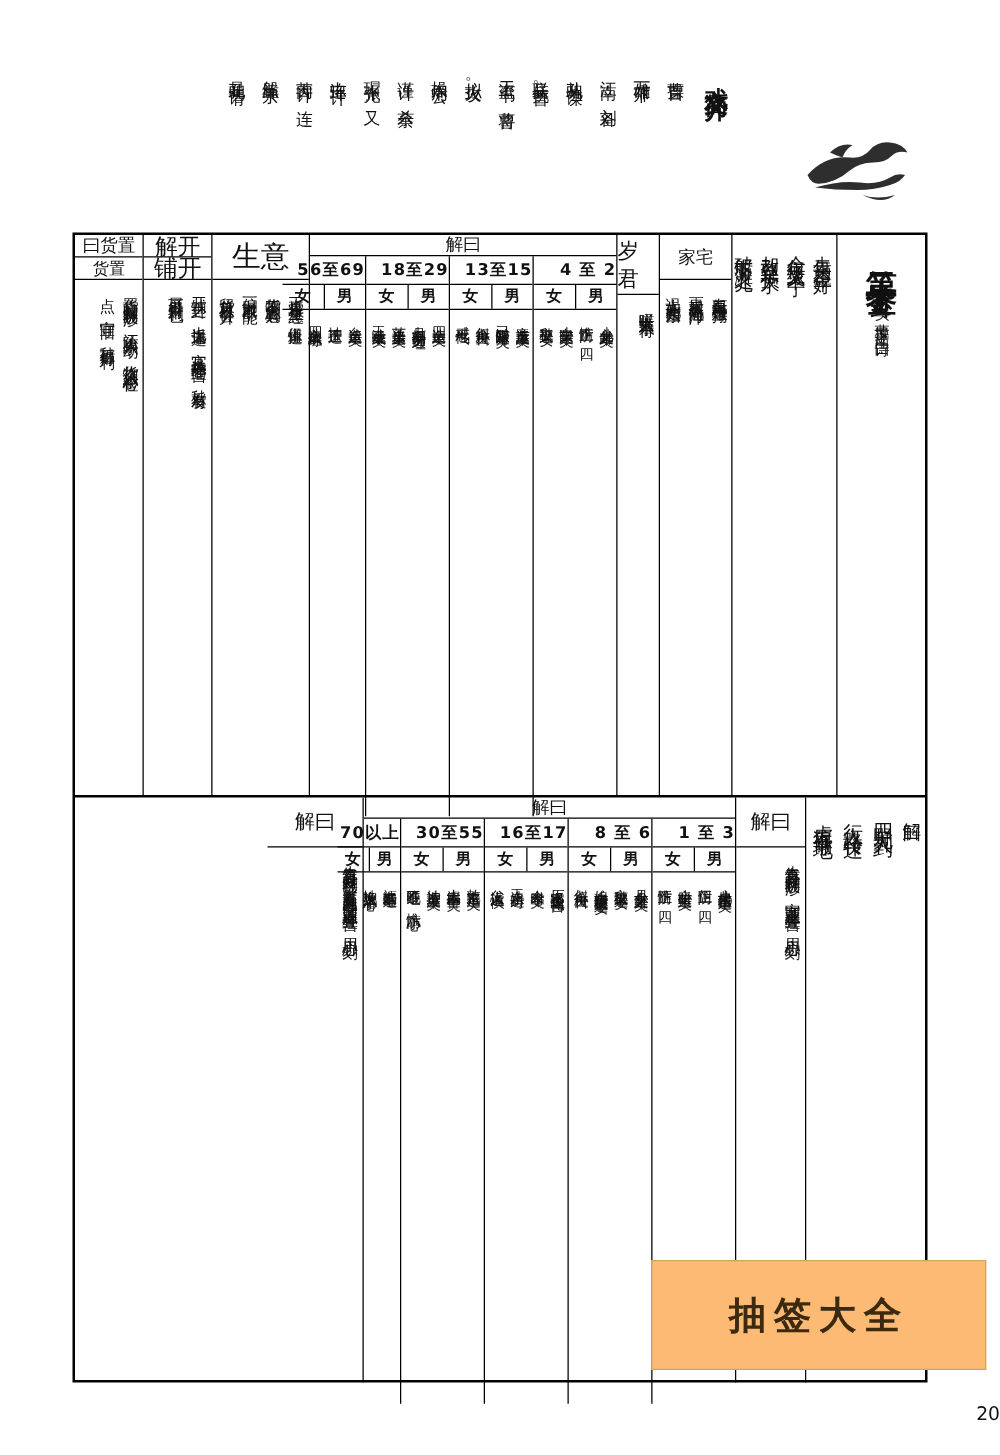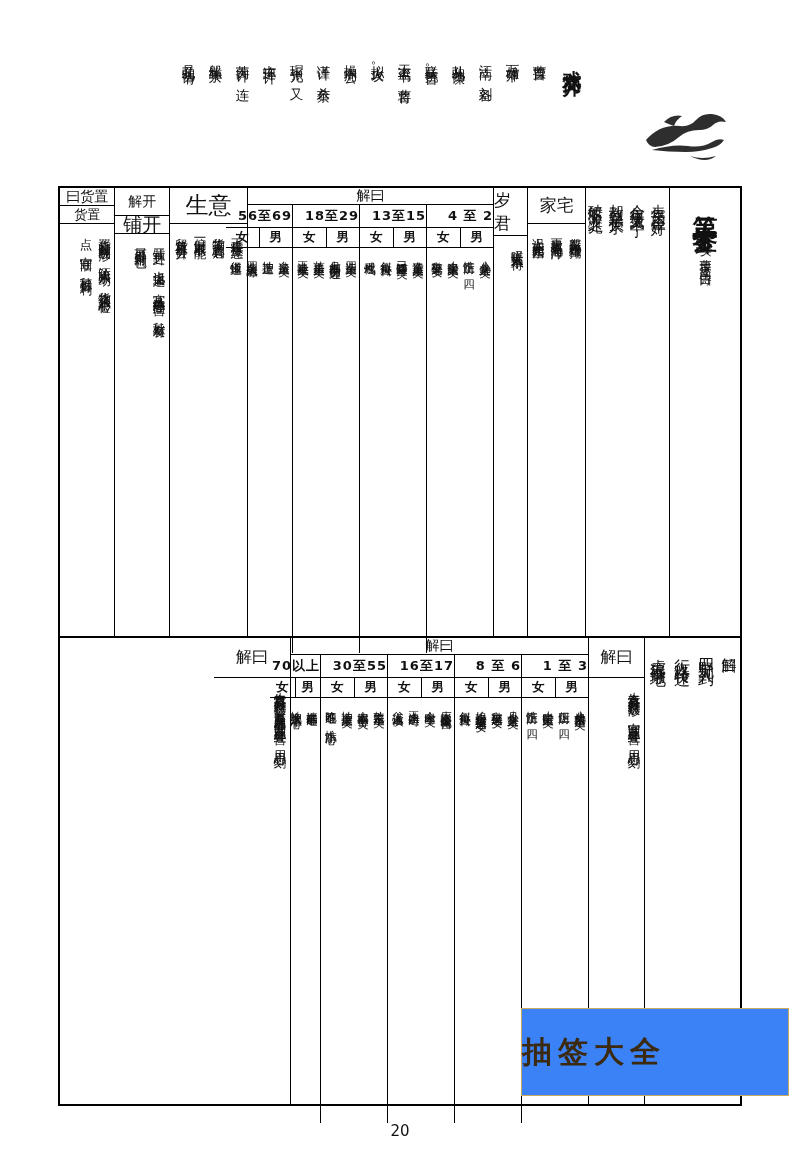--- a/index.html
+++ b/index.html
@@ -126,28 +126,28 @@
   .grp .mf div.m{border-left:1.5px solid #000;}
   .grp .gbody{
     flex:1;display:flex;flex-direction:row-reverse;padding:4px 1px;overflow:hidden;
   }
   .grp .gbody .vcol{font-size:11.5px;line-height:14px;letter-spacing:1px;margin-left:2px;height:100%;}
 
   .age-wrap{display:flex;flex-direction:row-reverse;height:100%;}
 
   .watermark{
     position:absolute;left:521px;top:1008px;width:266px;height:86px;
-    background:#3b82f6;border:1px solid #caa85e;
-    display:flex;align-items:center;justify-content:flex-start;
+    background:#fdba74;border:1px solid #caa85e;
+    display:flex;align-items:center;justify-content:center;
   }
   .watermark span{
     font-size:30px;font-weight:bold;color:#3b2a10;letter-spacing:6px;
   }
   .pageno{
-    position:absolute;left:0;top:1122px;width:800px;text-align:center;
+    position:absolute;left:0;top:1122px;width:800px;text-align:right;
     font-size:15px;
   }
 </style>
 </head>
 <body>
 
 <div class="page">
 
   <div class="intro">
     <div class="title">戏文简介</div>
@@ -193,21 +193,21 @@
         <div class="cell poemcol">
           <div class="body">
             <div class="pline">去年只望今年好</div>
             <div class="pline">今年何缘又不宁</div>
             <div class="pline">却教疑忌损人丁</div>
             <div class="pline">破船下滩之兆</div>
           </div>
         </div>
 
         <div class="cell" style="width:58px">
-          <div class="hdr" style="height:36px;font-size:17px">家宅</div>
+          <div class="hdr" style="height:36px;font-size:14px">家宅</div>
           <div class="body">
             <div class="vcol">有船无楫难撑驾</div>
             <div class="vcol">更被飘流向海洋</div>
             <div class="vcol">误人如此走东西</div>
 
           </div>
         </div>
 
         <div class="cell" style="width:46px">
           <div class="hdr" style="height:48px;font-size:17px">岁君</div>
@@ -283,21 +283,21 @@
           <div class="hdr" style="height:36px;font-size:23px">生意</div>
           <div class="body">
             <div class="vcol">正直守份生意经</div>
             <div class="vcol">货物不宜贪心购</div>
             <div class="vcol">偏财一点取不能</div>
             <div class="vcol">留货秋月价会升</div>
           </div>
         </div>
 
         <div class="cell" style="width:74px">
-          <div class="hdr" style="height:28px;font-size:14px">解开</div>
+          <div class="hdr" style="height:18px;font-size:18px">解开</div>
           <div class="hdr" style="height:18px;font-size:19px">铺开</div>
           <div class="body">
             <div class="vcol">开铺之卦 也运未通 宜从正道守旧经营 秋后有发</div>
             <div class="vcol">展可得财利也</div>
           </div>
         </div>
 
         <div class="cell" style="width:74px">
           <div class="hdr" style="height:18px;font-size:14px">曰货置</div>
           <div class="hdr" style="height:18px;font-size:13px">货置</div>

